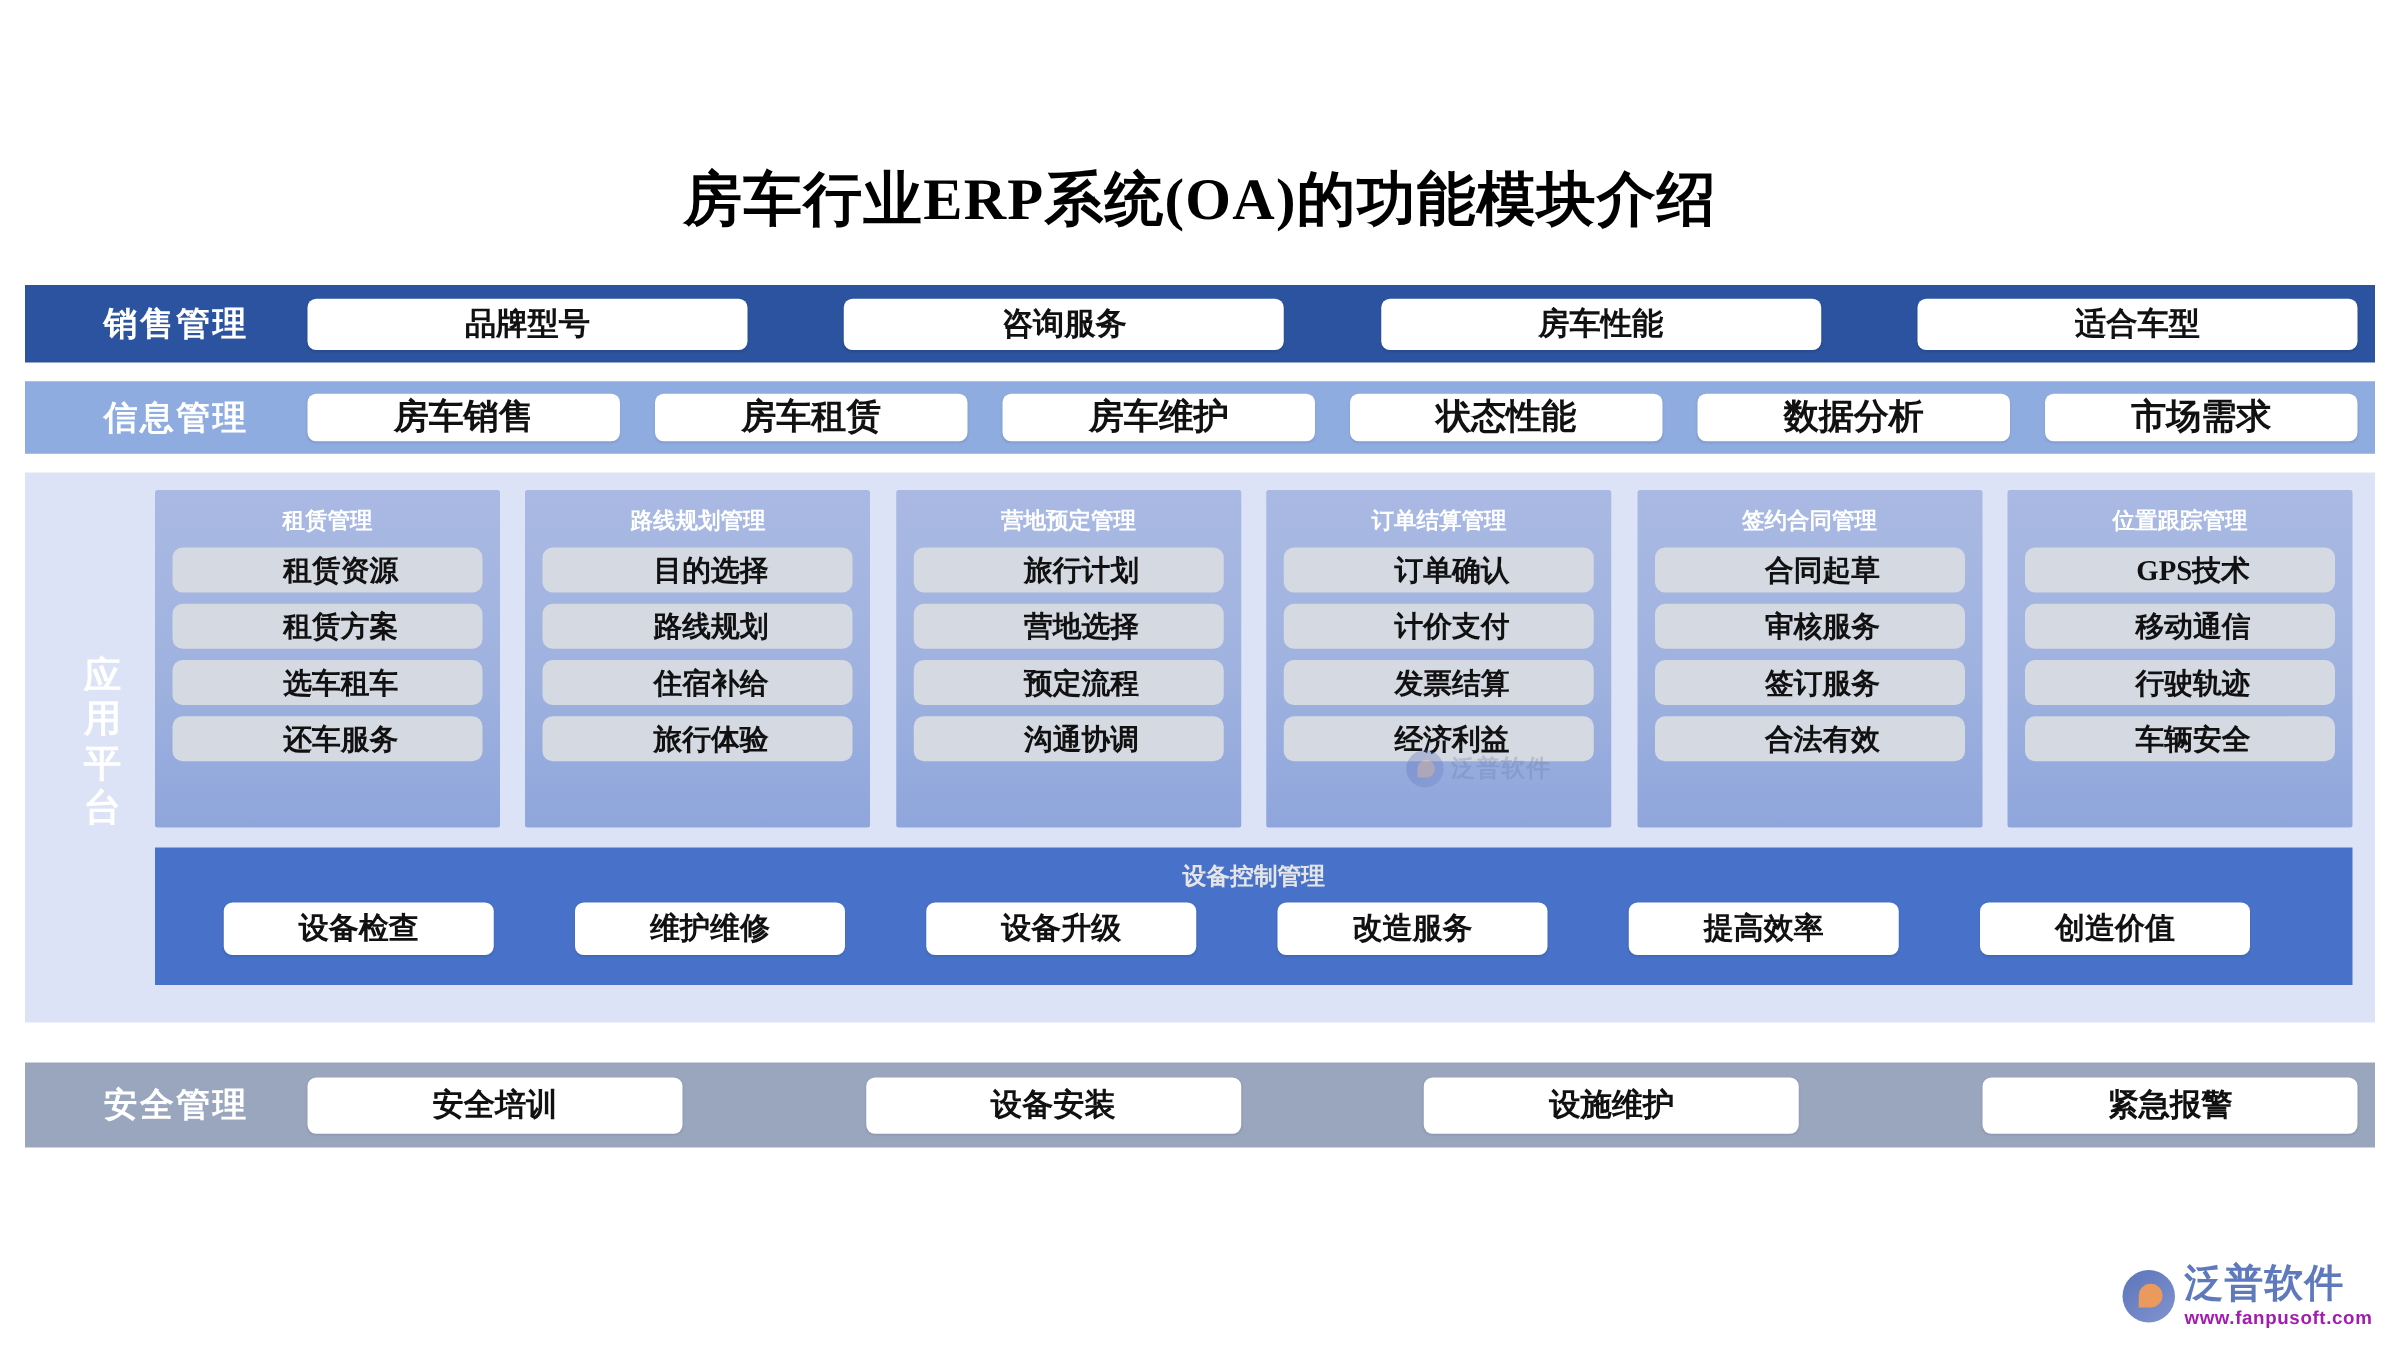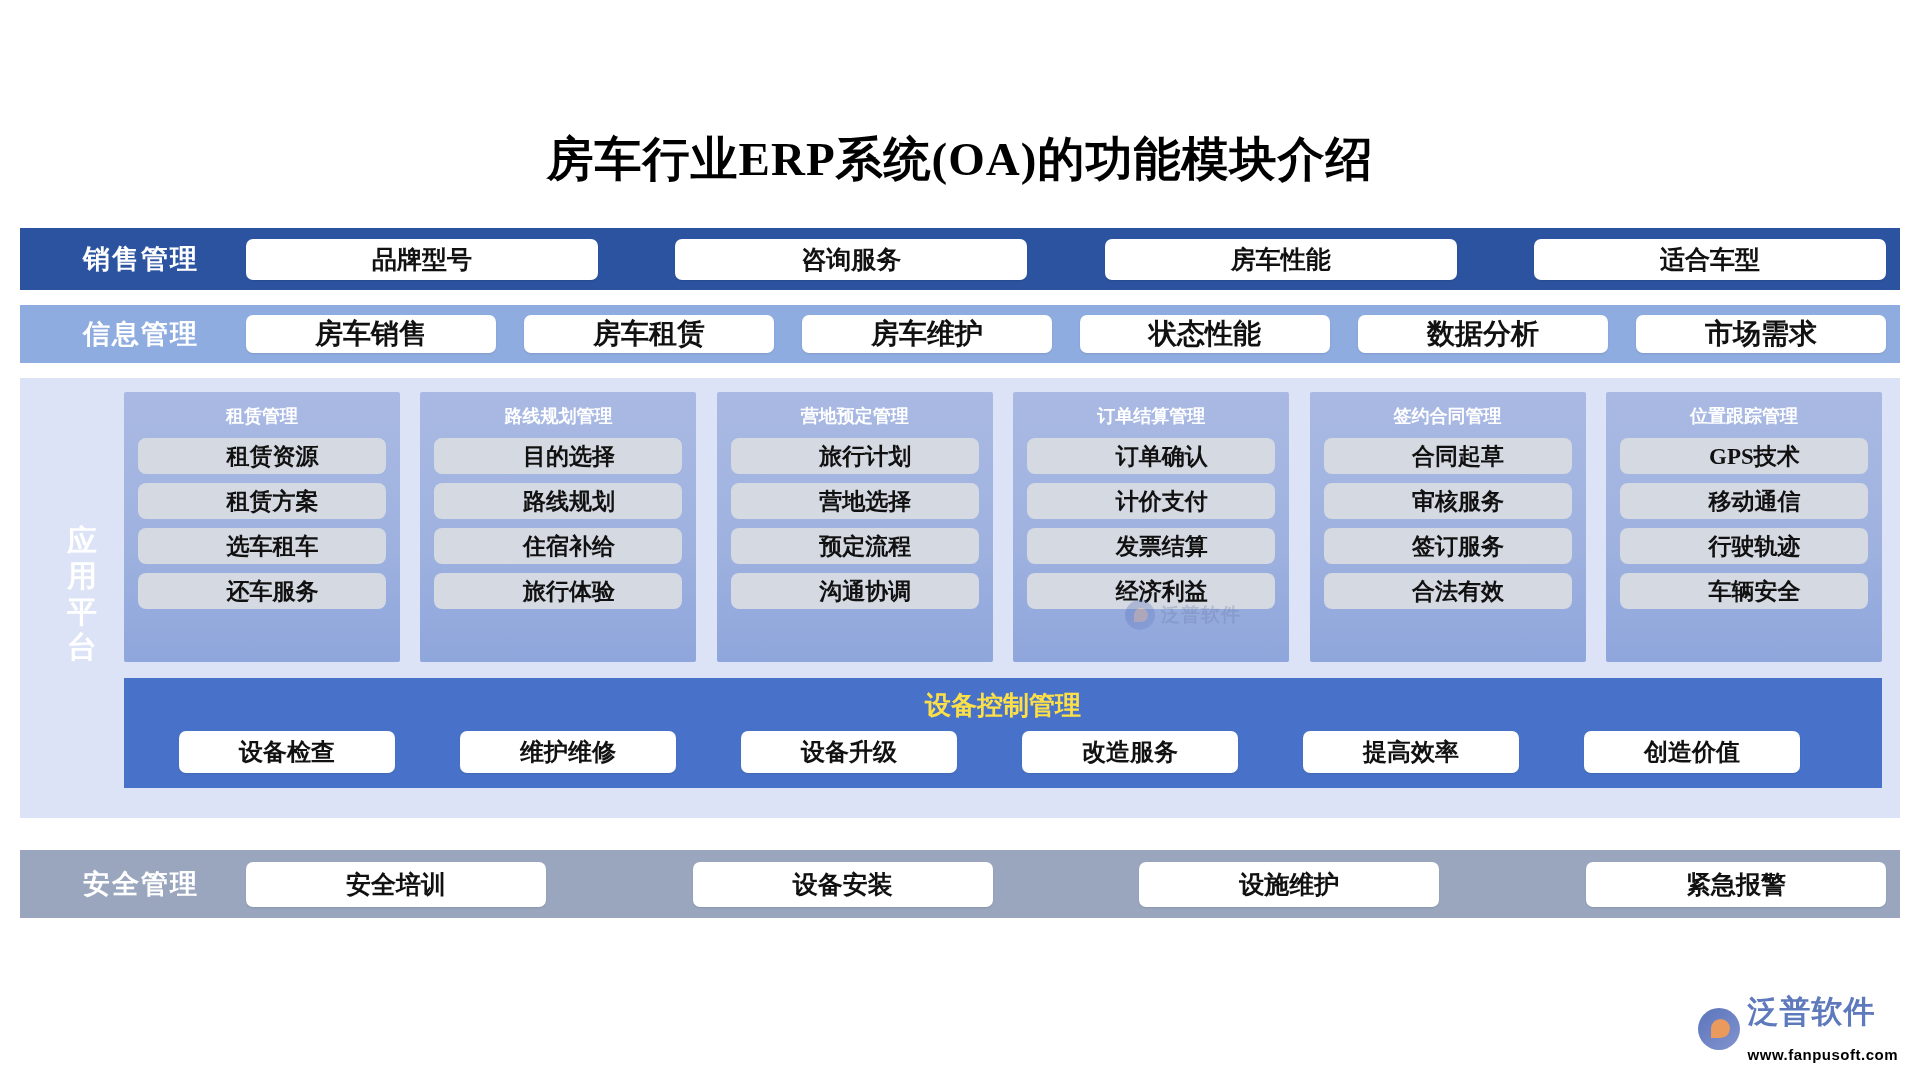--- a/index.html
+++ b/index.html
@@ -136,22 +136,22 @@
   .col-item:last-child{margin-bottom:0;}
 
   
   #device-bar{
     position:absolute;left:104px;top:300px;
     width:1758px;height:110px;
     background:#4872C9;
     box-sizing:border-box;
   }
   #device-title{
-    color:#fde047;
-    font-size:26px;
+    color:#e5e5e5;
+    font-size:19px;
     font-weight:700;
     text-align:center;
     padding-top:10px;
     font-family:"Liberation Serif","DejaVu Serif",serif;
   }
   #device-items{
     display:flex;
     justify-content:space-between;
     padding:8px 82px 0 55px;
     box-sizing:border-box;
@@ -202,21 +202,21 @@
     content:"";position:absolute;left:13px;top:11px;
     width:19px;height:19px;border-radius:50% 50% 50% 0;
     background:#eb9a5e;
   }
   #logo .logo-texts{display:flex;flex-direction:column;line-height:1;}
   #logo .logo-cn{
     color:#5f79bd;font-size:31px;font-weight:700;letter-spacing:1px;
     font-family:"Liberation Serif","DejaVu Serif",serif;
   }
   #logo .logo-url{
-    color:#000000;font-size:15px;font-weight:700;margin-top:20px;letter-spacing:.5px;
+    color:#a21caf;font-size:15px;font-weight:700;margin-top:5px;letter-spacing:.5px;
     font-family:"Liberation Sans","DejaVu Sans",sans-serif;
   }
 </style>
 </head>
 <body>
 
 <div class="page">
 
   <div class="title">房车行业ERP系统(OA)的功能模块介绍</div>
 

